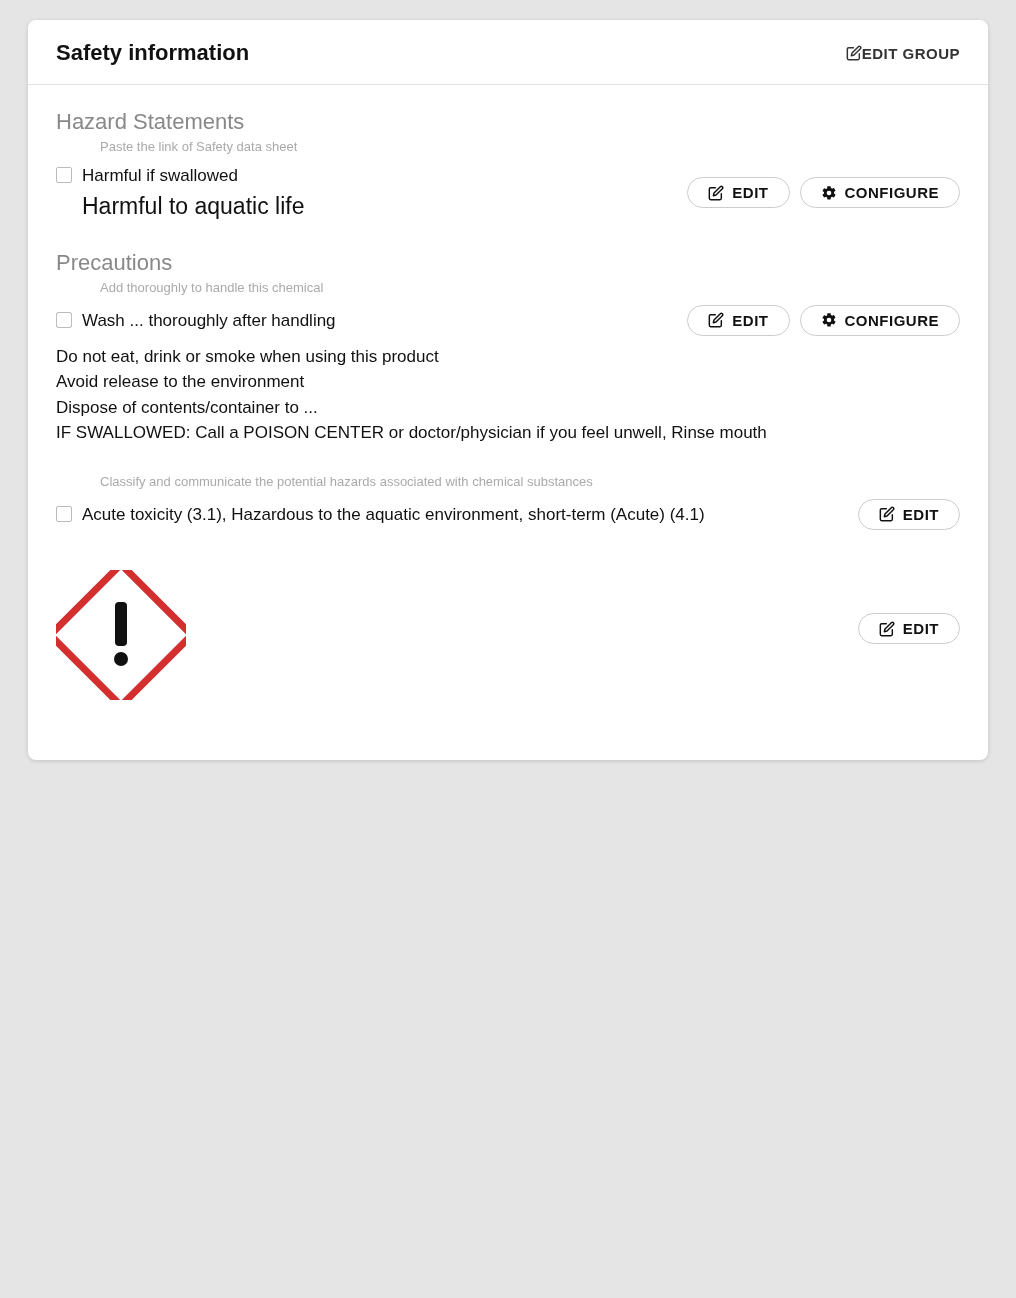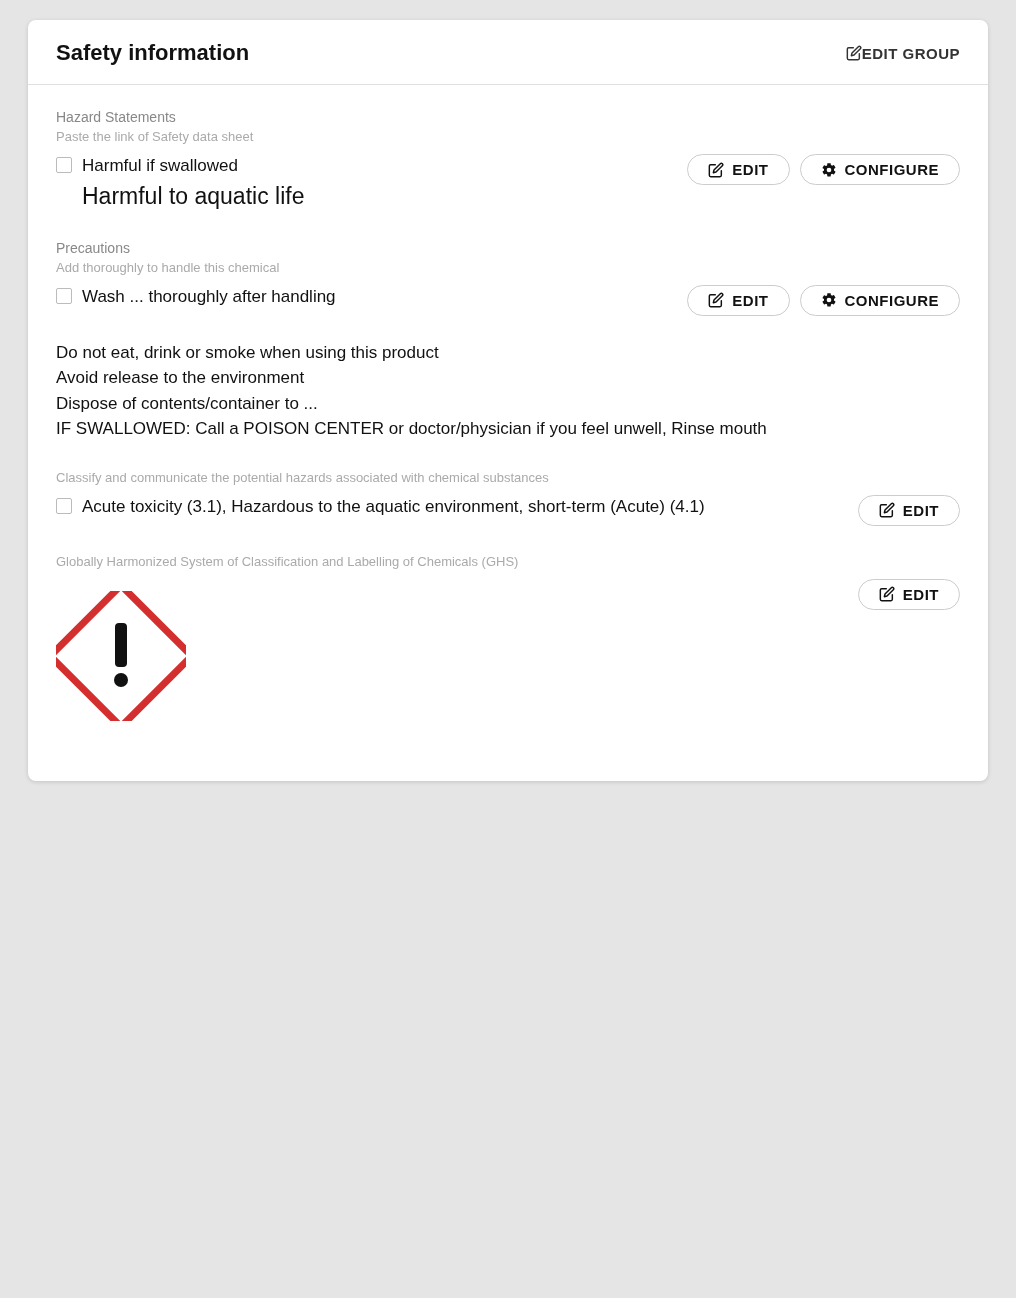--- a/index.html
+++ b/index.html
@@ -48,34 +48,35 @@
       width: 16px;
       height: 16px;
     }
     .card-body {
       padding: 24px 28px 32px 28px;
     }
     .section {
       margin-bottom: 28px;
     }
     .section-label {
-      font-size: 14px;
+      font-size: 22px;
       color: #888;
       font-weight: 400;
       margin-bottom: 4px;
     }
     .section-hint {
       font-size: 13px;
       color: #aaa;
       margin-bottom: 10px;
+      margin-left: 44px;
     }
     .field-row {
       display: flex;
       justify-content: space-between;
-      align-items: flex-start;
+      align-items: center;
       gap: 8px;
     }
     .field-content {
       display: flex;
       align-items: flex-start;
       gap: 10px;
       flex: 1;
     }
     .checkbox-placeholder {
       width: 16px;
@@ -117,21 +118,21 @@
       font-weight: 700;
       color: #111;
       letter-spacing: 0.5px;
       white-space: nowrap;
     }
     .btn svg {
       width: 16px;
       height: 16px;
     }
     .extra-items {
-      margin-top: 24px;
+      margin-top: 8px;
     }
     .extra-item {
       font-size: 17px;
       color: #111;
       line-height: 1.5;
     }
 
     
     .ghs-symbol {
       width: 130px;
@@ -230,21 +231,20 @@
               <path d="M11 4H4a2 2 0 0 0-2 2v14a2 2 0 0 0 2 2h14a2 2 0 0 0 2-2v-7"></path>
               <path d="M18.5 2.5a2.121 2.121 0 0 1 3 3L12 15l-4 1 1-4 9.5-9.5z"></path>
             </svg>
             <span>EDIT</span>
           </button>
         </div>
       </div>
     </div>
 
     <div class="section">
-      <div class="section-hint">Globally Harmonized System of Classification and Labelling of Chemicals (GHS)</div>
       <div class="field-row">
         <div class="field-content">
 
           <svg class="ghs-symbol" viewBox="0 0 130 130" xmlns="http://www.w3.org/2000/svg">
 
             <rect x="15" y="15" width="100" height="100" rx="3" ry="3" fill="white" stroke="#d32f2f" stroke-width="7" transform="rotate(45 65 65)"></rect>
 
             <rect x="59" y="32" width="12" height="44" rx="4" ry="4" fill="#111"></rect>
 
             <circle cx="65" cy="89" r="7" fill="#111"></circle>

